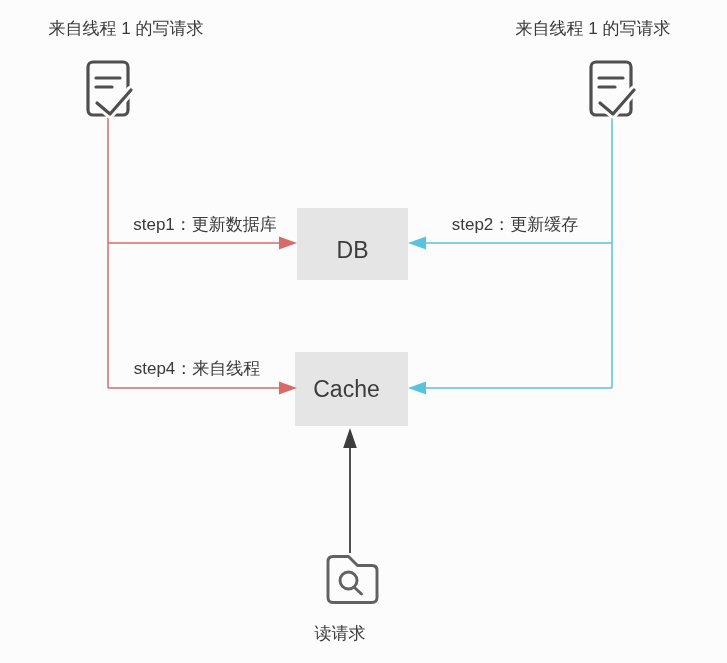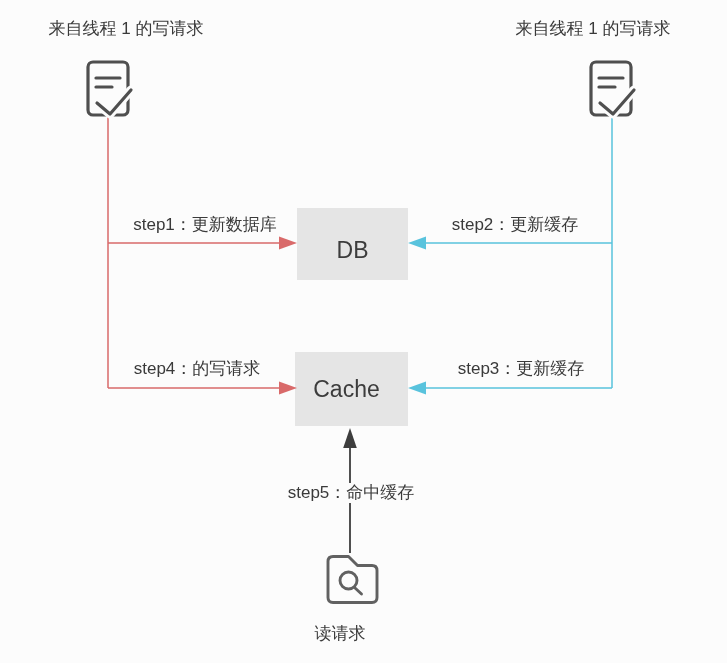--- a/index.html
+++ b/index.html
@@ -103,25 +103,23 @@
   </svg>
 
   <div class="txt" style="left:126px; top:19px;">来自线程 1 的写请求</div>
 
   <div class="txt" style="left:593px; top:19px;">来自线程 1 的写请求</div>
 
   <div class="txt" style="left:205px; top:215px;text-align:center;">step1：更新数据库</div>
 
   <div class="txt" style="left:515px; top:215px;">step2：更新缓存</div>
 
-  <div class="txt" style="left:197px; top:359px;">step4：的写请求</div>
+  <div class="txt" style="left:197px; top:359px;">step4：来自线程</div>
 
-  <div class="txt" style="left:521px; top:359px;">step3：更新缓存</div>
 
-  <div class="txt step-label" style="left:351px; top:483px;">step5：命中缓存</div>
 
   <div class="node-label" style="left:297px; top:208px; width:111px; height:84px;">DB</div>
 
   <div class="node-label" style="left:295px; top:352px; width:103px; height:74px;">Cache</div>
 
   <div class="txt" style="left:340px; top:624px;">读请求</div>
 
 </div>
 
 </body></html>

